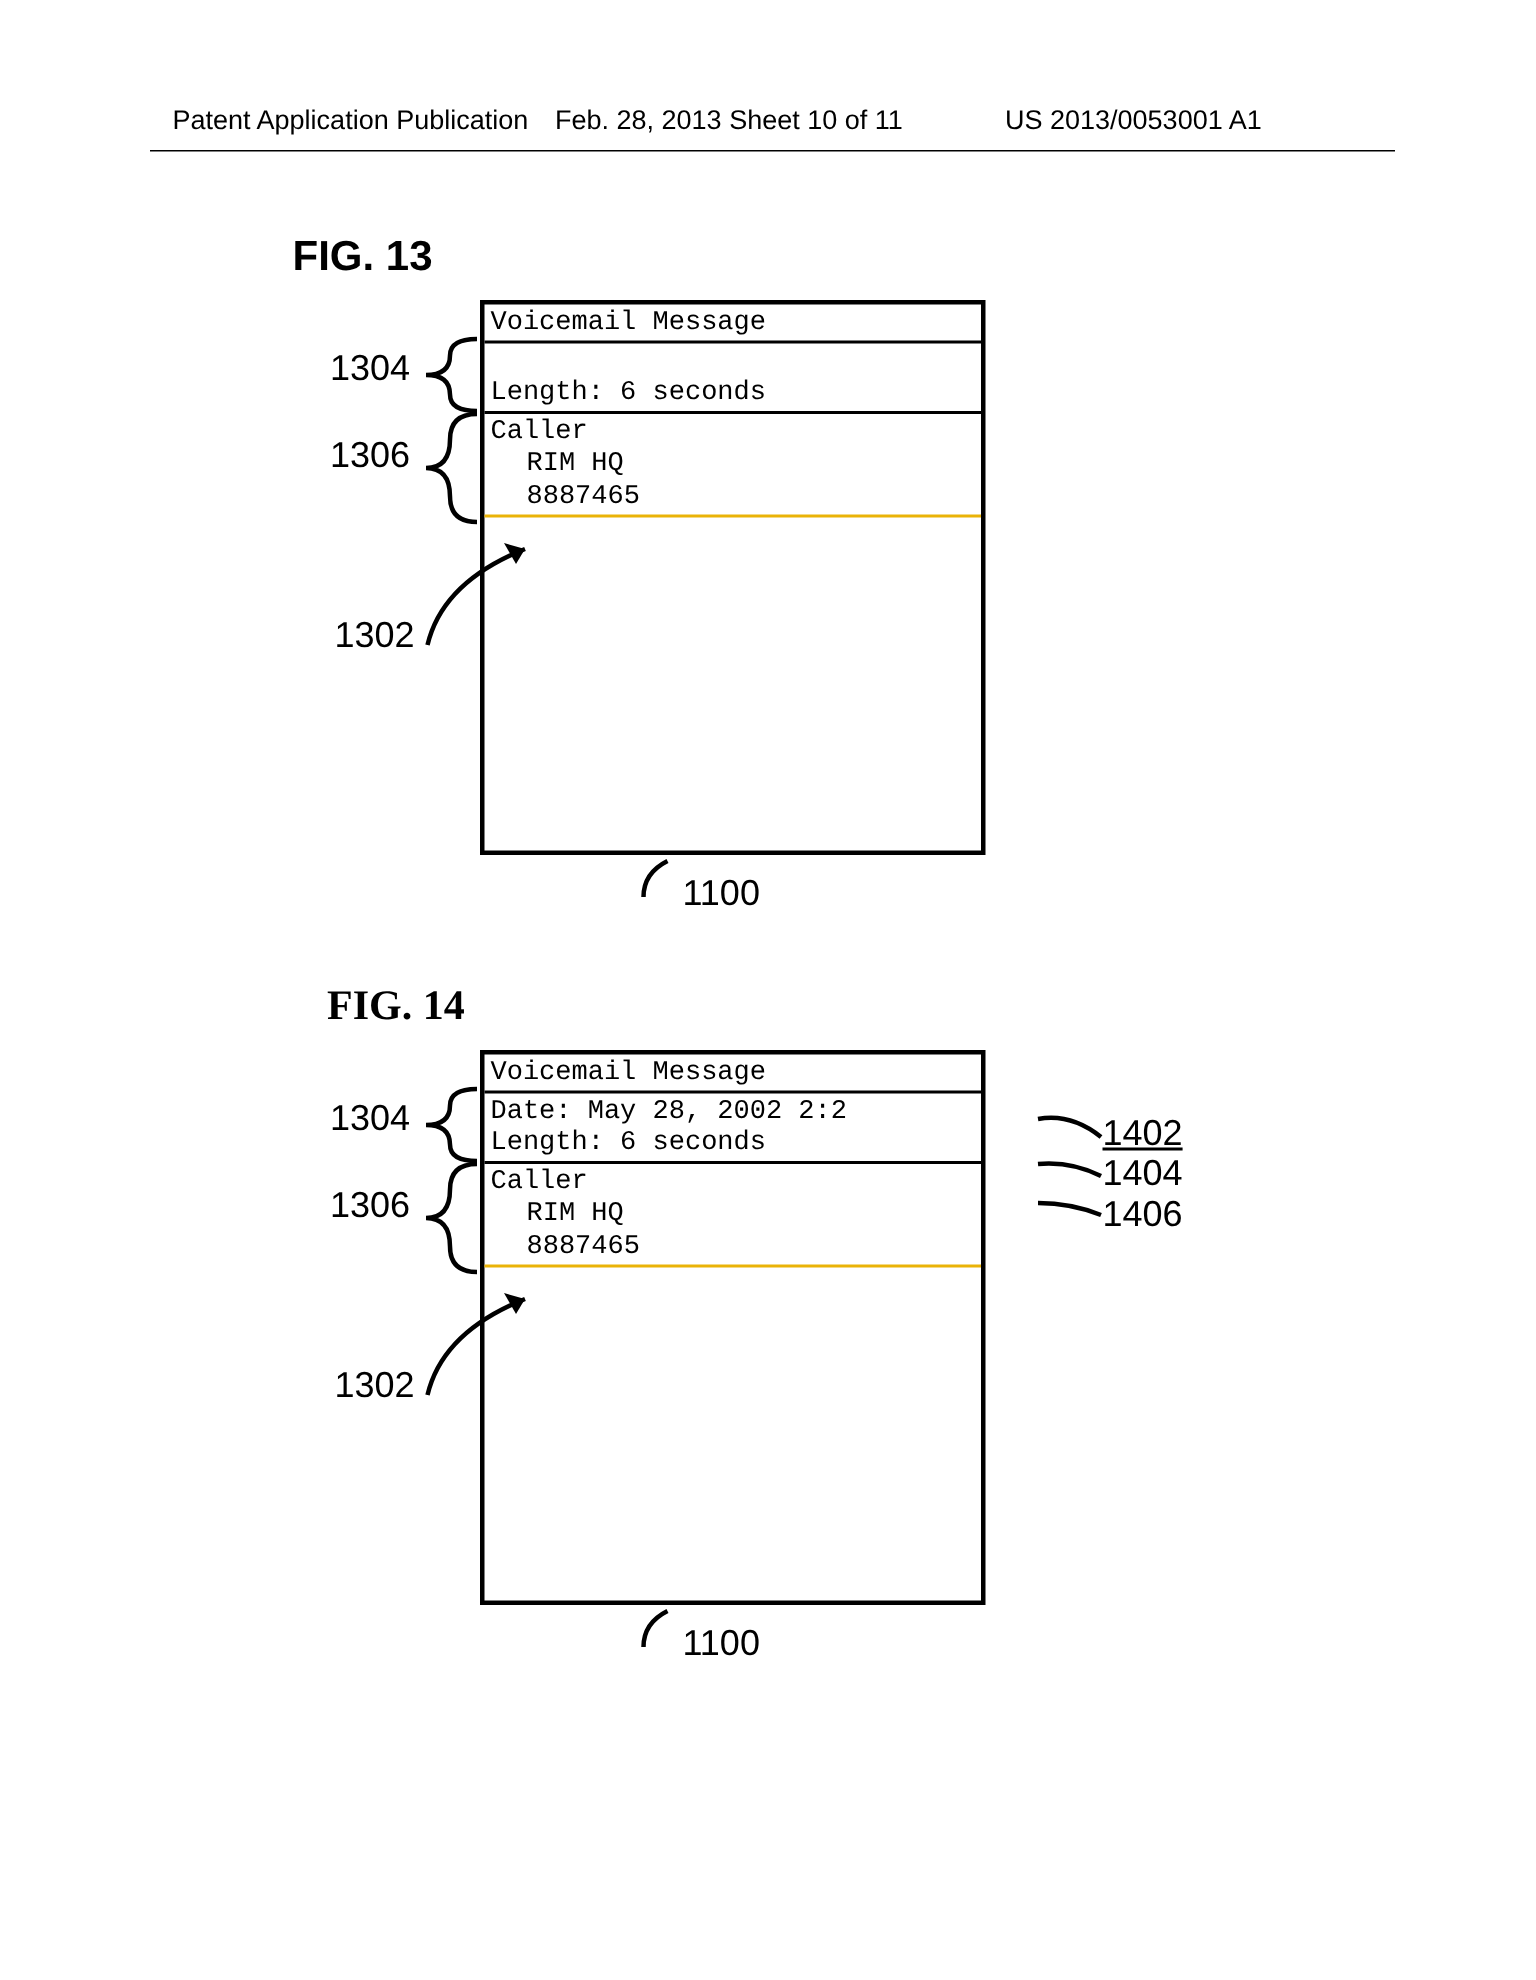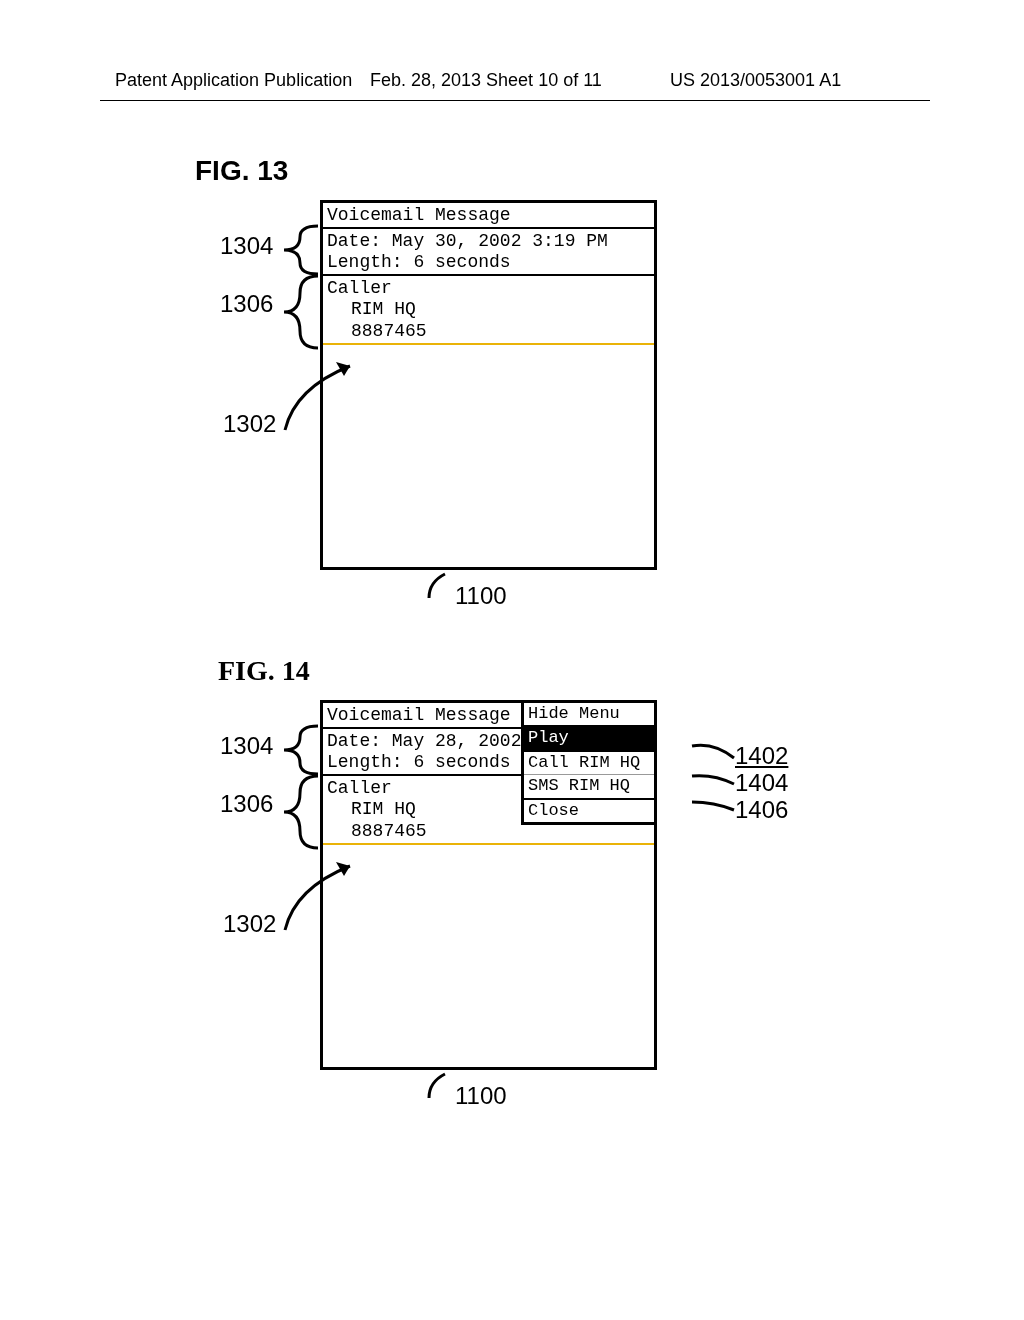--- a/index.html
+++ b/index.html
@@ -108,21 +108,21 @@
   <span class="header-mid">Feb. 28, 2013  Sheet 10 of 11</span>
   <span class="header-right">US 2013/0053001 A1</span>
 </div>
 <div class="hr-line"></div>
 
 <div class="fig-label fig13-label">FIG. 13</div>
 
 <div class="screen screen13">
   <div class="title-row">Voicemail Message</div>
   <div class="info-row">
-    <span>Date: May 30, 2002 3:19 PM</span><br>
+    <br>
     <span>Length: 6 seconds</span>
   </div>
   <div class="caller-row">
     <span>Caller</span>
     <span class="indent">RIM HQ</span>
     <span class="indent">8887465</span>
   </div>
 </div>
 
 <div class="num n1304a">1304</div>
@@ -158,27 +158,20 @@
   <div class="info-row">
     <span>Date: May 28, 2002 2:2</span><br>
     <span>Length: 6 seconds</span>
   </div>
   <div class="caller-row">
     <span>Caller</span>
     <span class="indent">RIM HQ</span>
     <span class="indent">8887465</span>
   </div>
 
-  <div class="menu">
-    <div>Hide Menu</div>
-    <div class="sel">Play</div>
-    <div class="light">Call RIM HQ</div>
-    <div>SMS RIM HQ</div>
-    <div>Close</div>
-  </div>
 </div>
 
 <div class="num n1304b">1304</div>
 <div class="svg-abs" style="top:724px;left:280px">
   <svg width="40" height="52">
       <path d="M38 2 Q20 2 20 13 Q20 26 4 26 Q20 26 20 39 Q20 50 38 50" fill="none" stroke="#000" stroke-width="3"></path>
     </svg>
 </div>
 <div class="num n1306b">1306</div>
 <div class="svg-abs" style="top:774px;left:280px">

